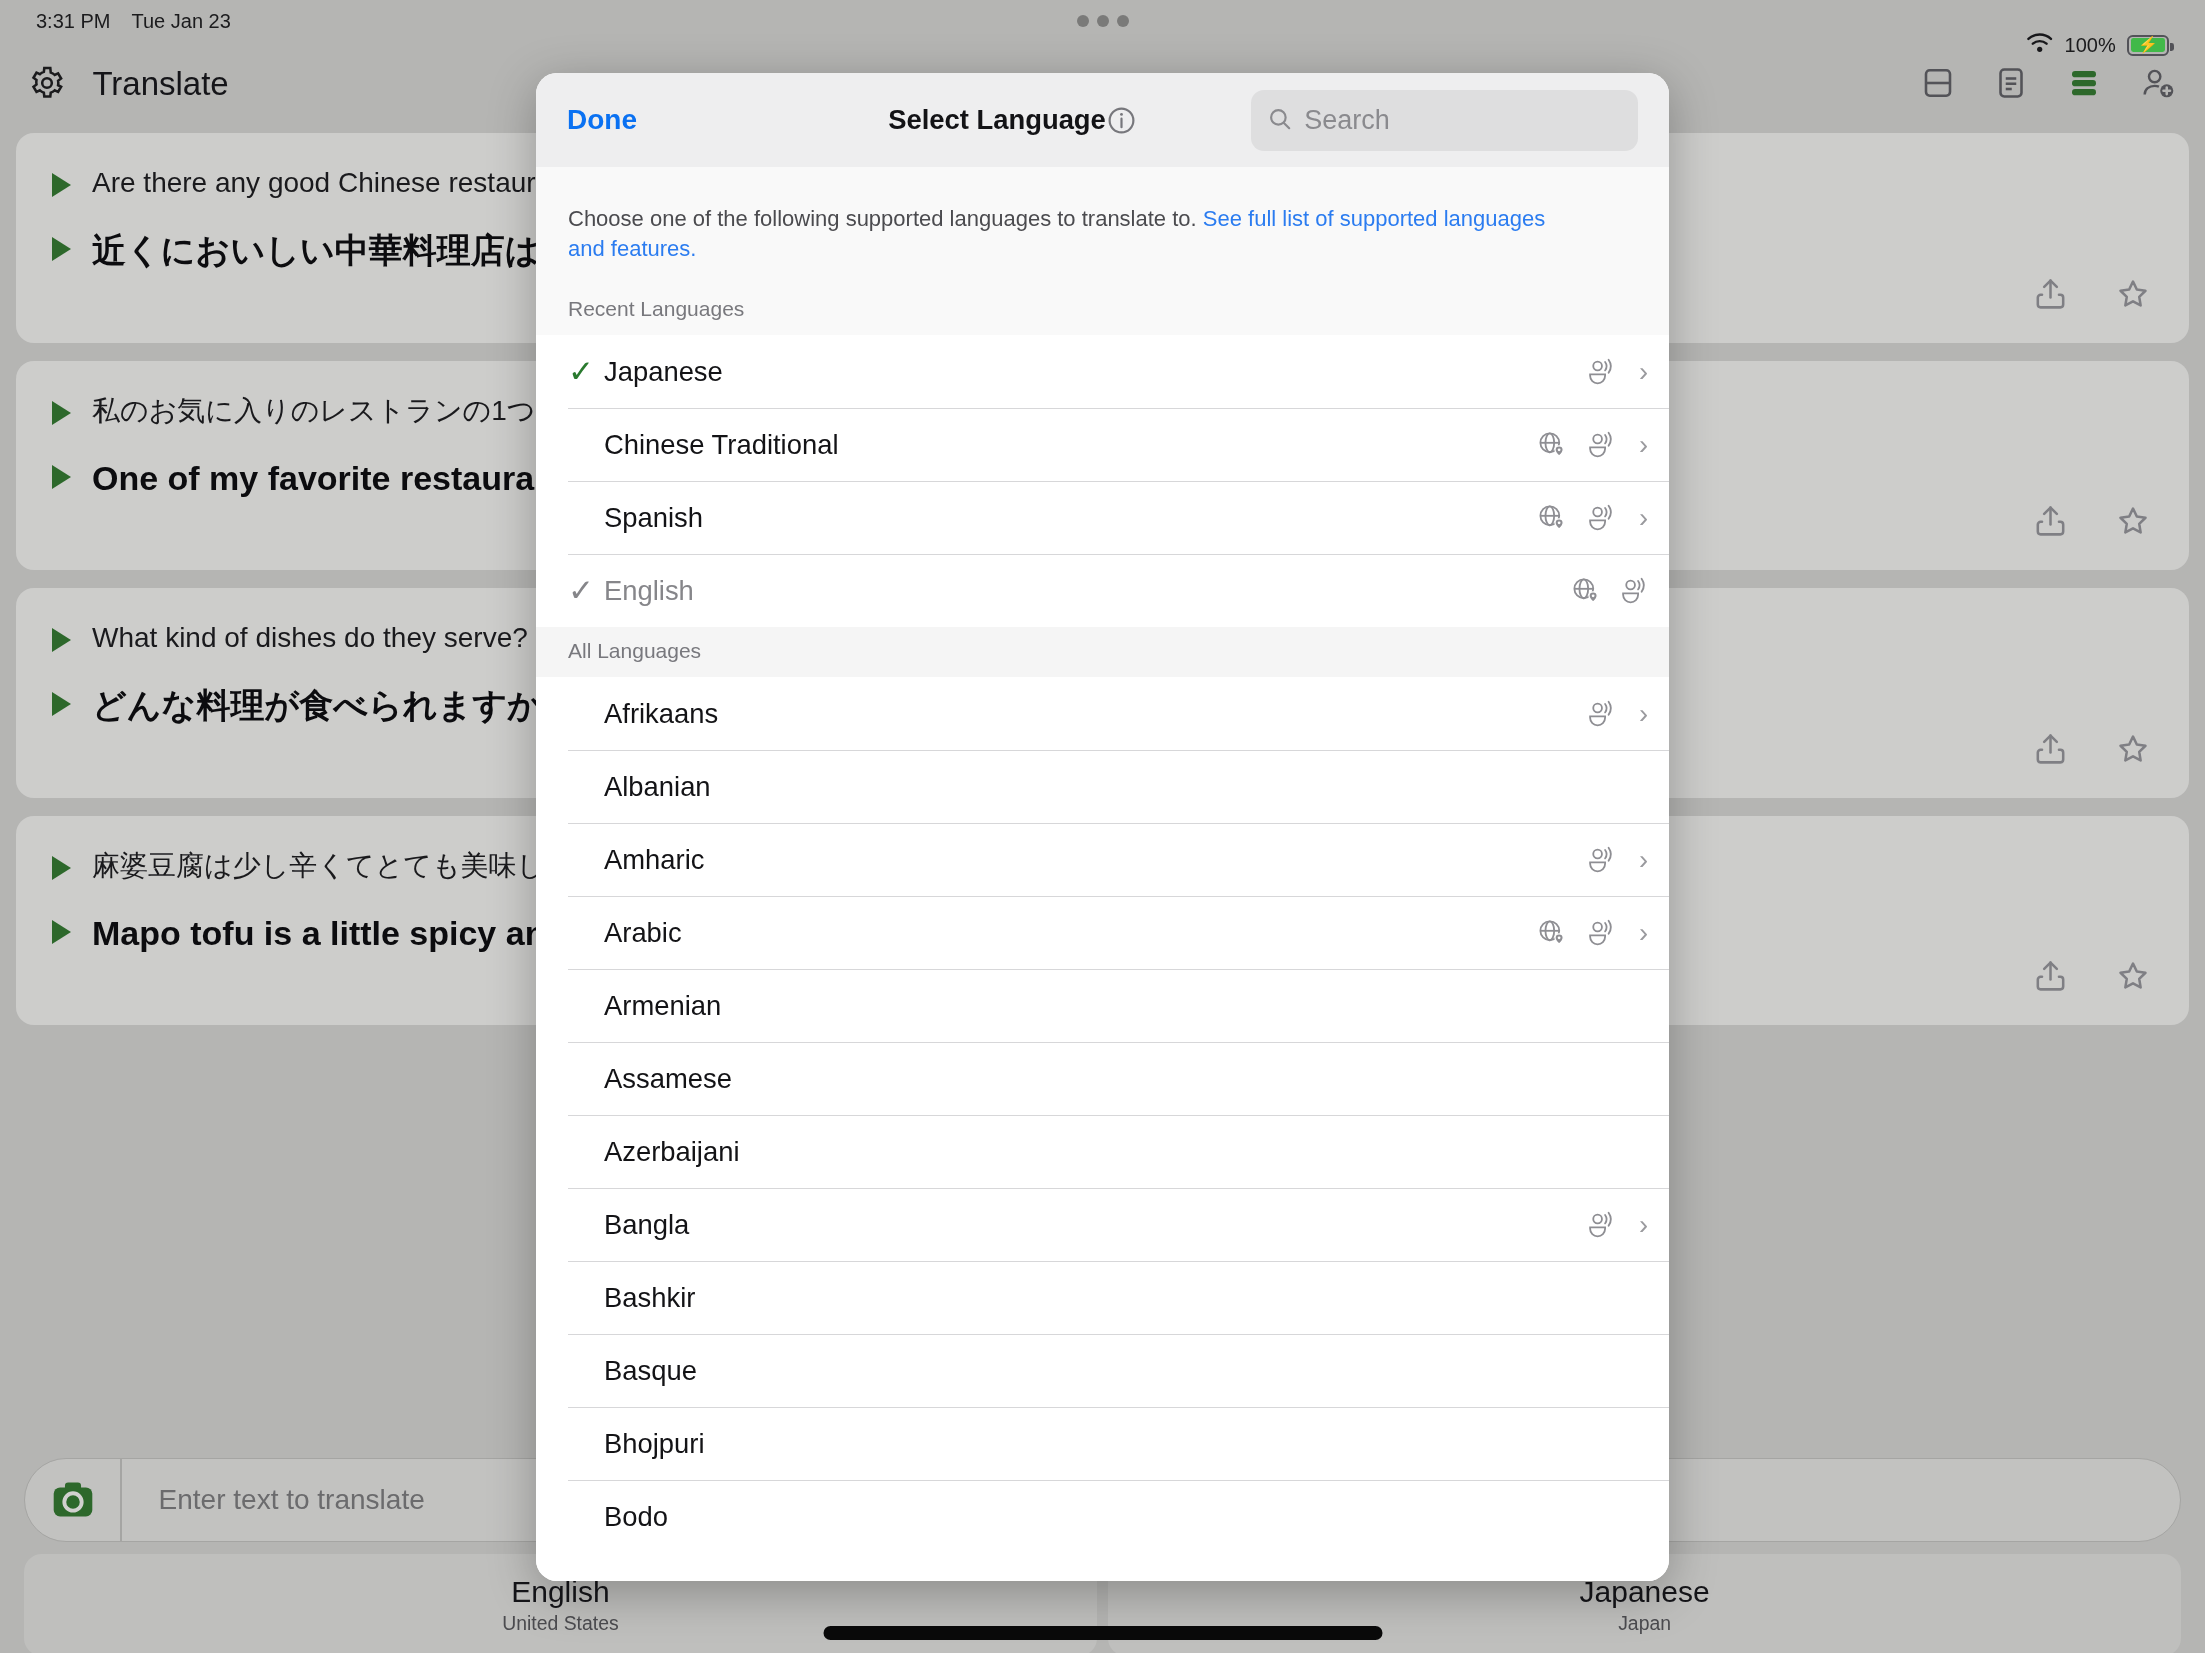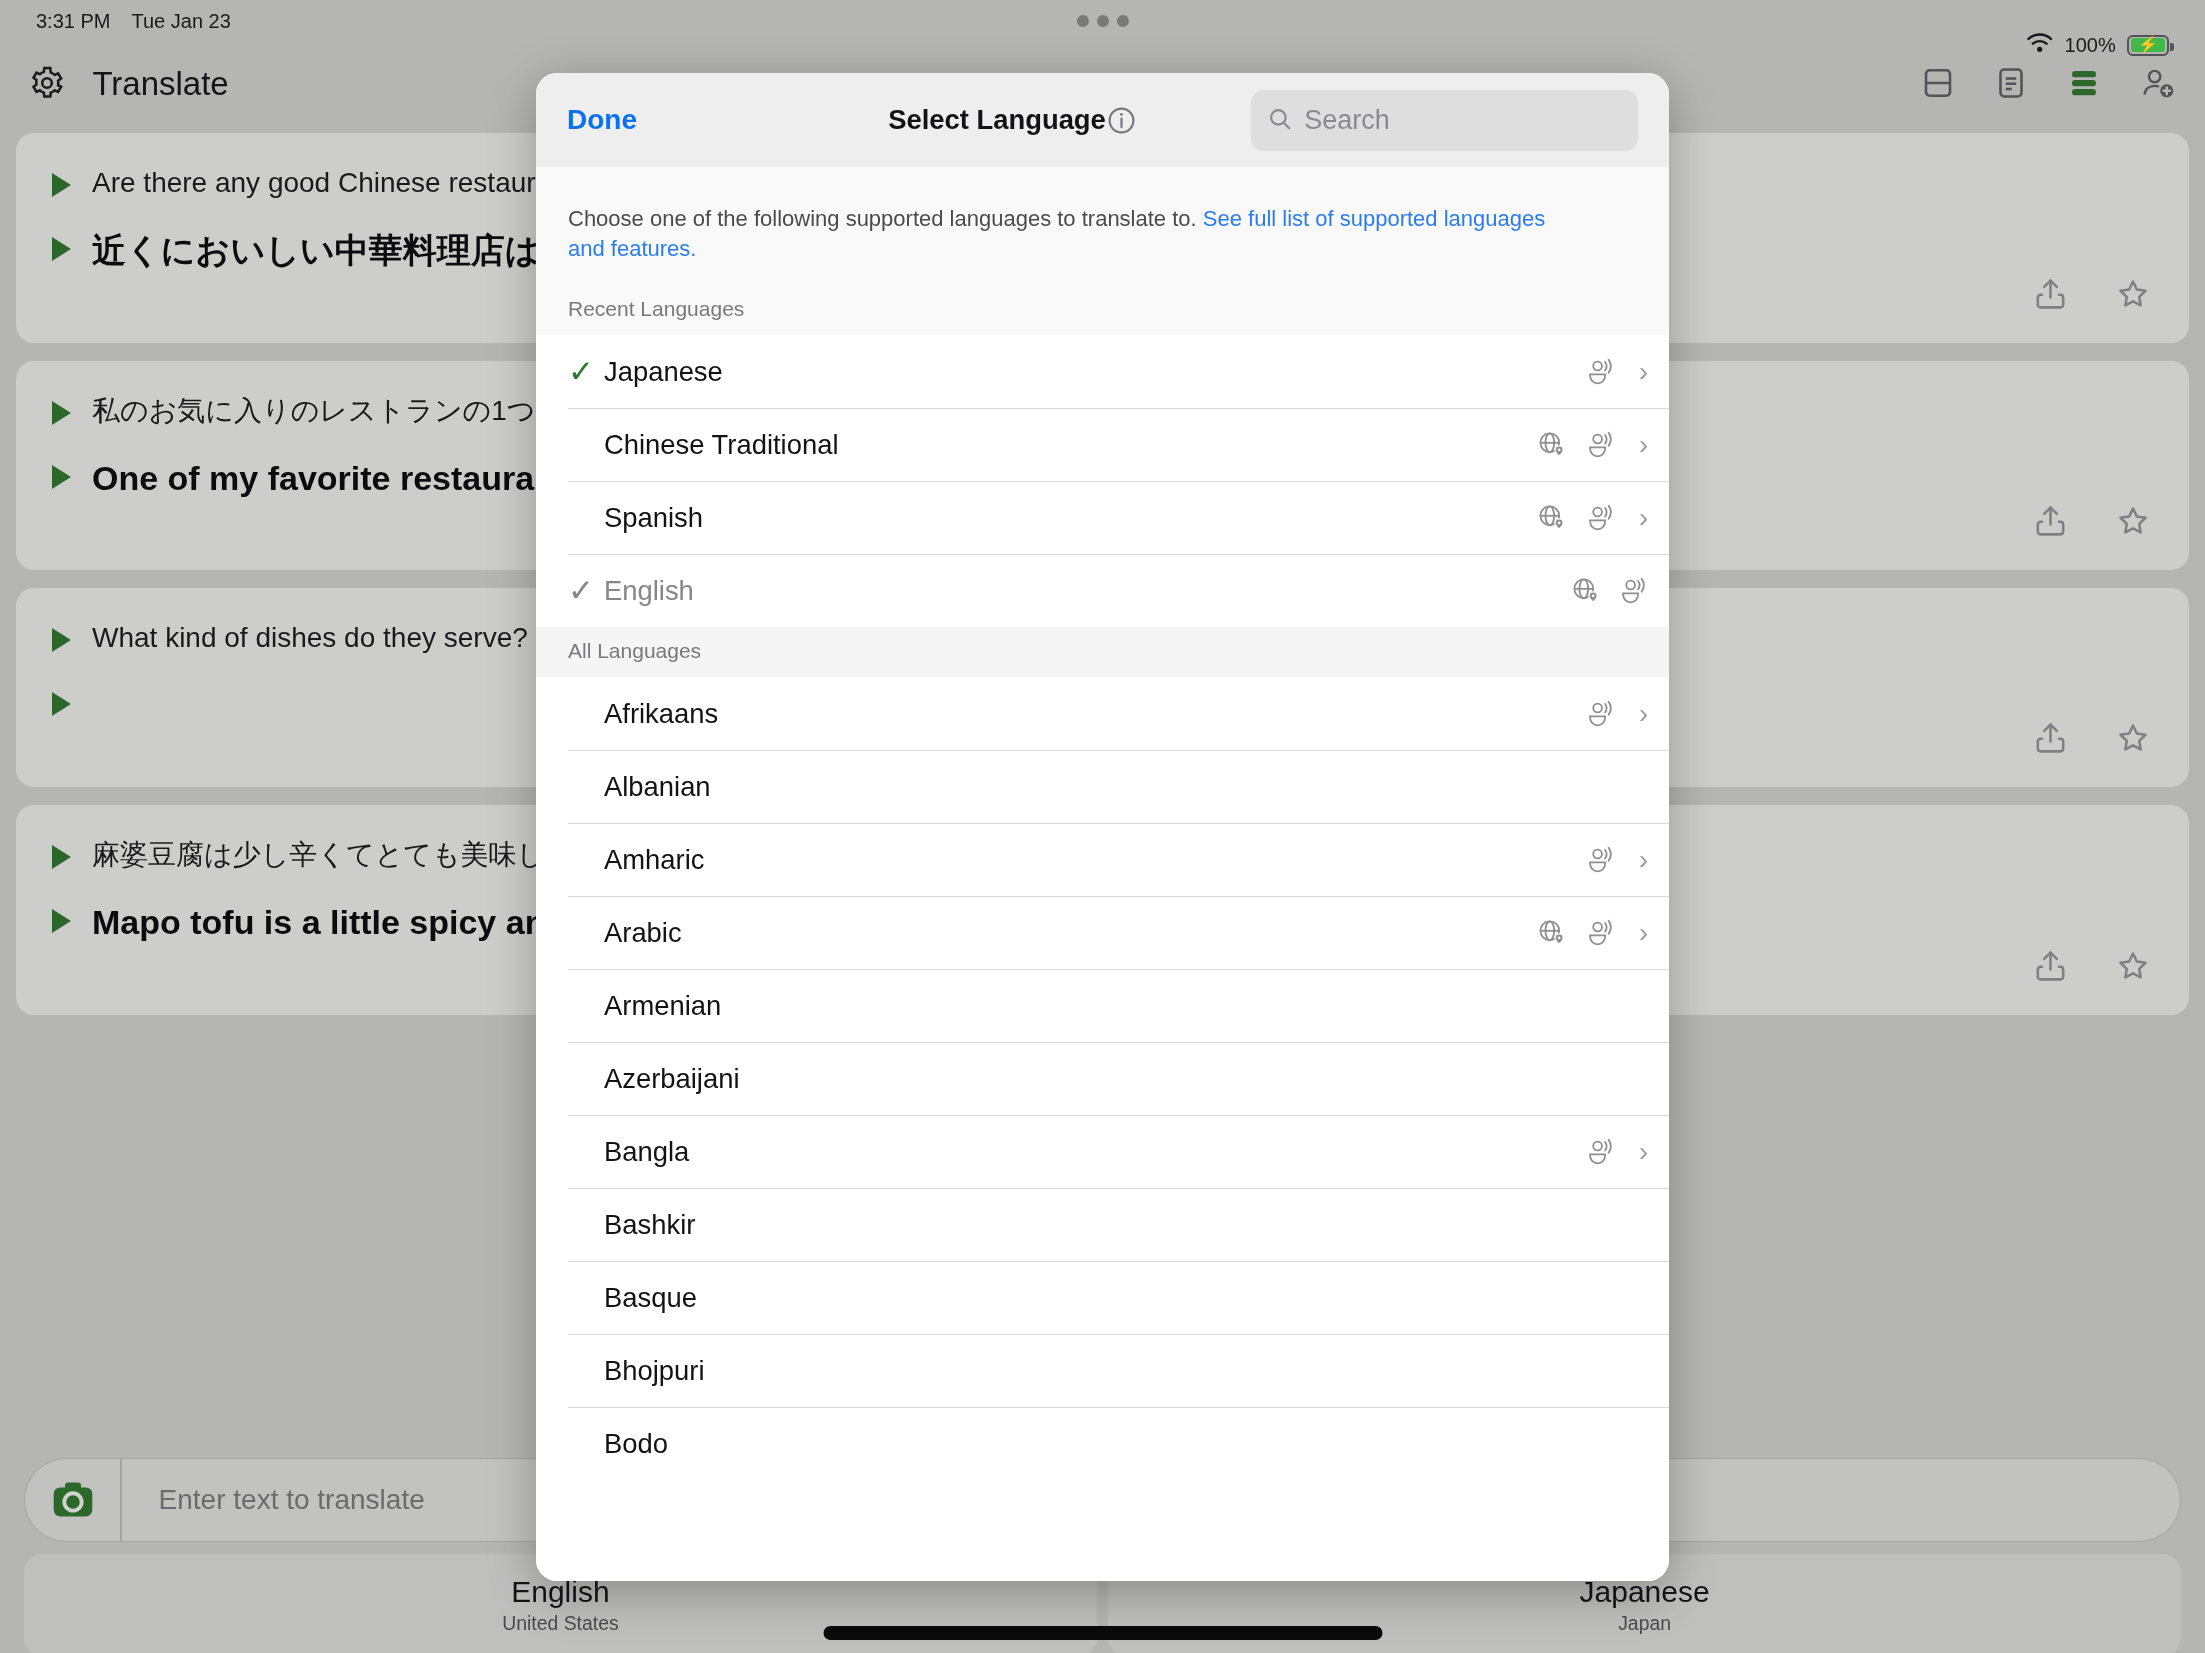--- a/index.html
+++ b/index.html
@@ -300,20 +300,21 @@
       </div>
     </div>
 
     <div class="card">
       <div class="card-row">
         <span class="play-tri"></span>
         <span class="card-src">What kind of dishes do they serve?</span>
       </div>
       <div class="card-row">
         <span class="play-tri"></span>
+        <span class="card-dst jp">どんな料理が食べられますか</span>
       </div>
       <div class="card-actions">
         <span>
           <svg width="31" height="34" viewBox="0 0 22 24" fill="none" stroke="#828287" stroke-width="1.8" stroke-linecap="round" stroke-linejoin="round">
             <path d="M11 2.5v12"></path>
               <path d="M6.5 7 11 2.5 15.5 7"></path>
             <path d="M5 12.5H4a2 2 0 0 0-2 2v5a2 2 0 0 0 2 2h14a2 2 0 0 0 2-2v-5a2 2 0 0 0-2-2h-1"></path>
           </svg>
         </span>
         <span>
@@ -560,20 +561,25 @@
             <span class="chev">›</span>
           </span>
         </div>
         <div class="lang-row">
           <span class="check-slot"></span>
           <span class="lang-name">Armenian</span>
           <span class="row-icons"></span>
         </div>
         <div class="lang-row">
           <span class="check-slot"></span>
+          <span class="lang-name">Assamese</span>
+          <span class="row-icons"></span>
+        </div>
+        <div class="lang-row">
+          <span class="check-slot"></span>
           <span class="lang-name">Azerbaijani</span>
           <span class="row-icons"></span>
         </div>
         <div class="lang-row">
           <span class="check-slot"></span>
           <span class="lang-name">Bangla</span>
           <span class="row-icons">
             <span class="icon-gray">
               <svg width="29" height="29" viewBox="0 0 24 24" fill="none" stroke="#8e8e93" stroke-width="1.5" stroke-linecap="round">
                 <circle cx="9.6" cy="7.4" r="3.6"></circle>

